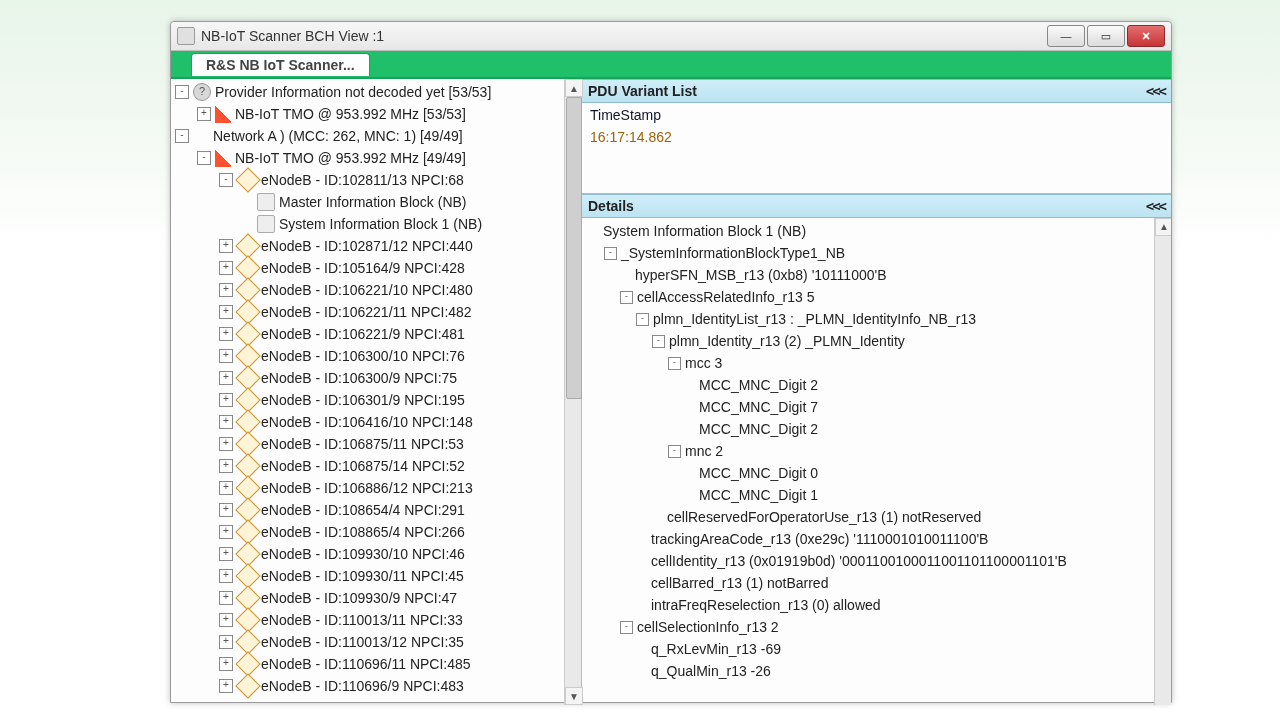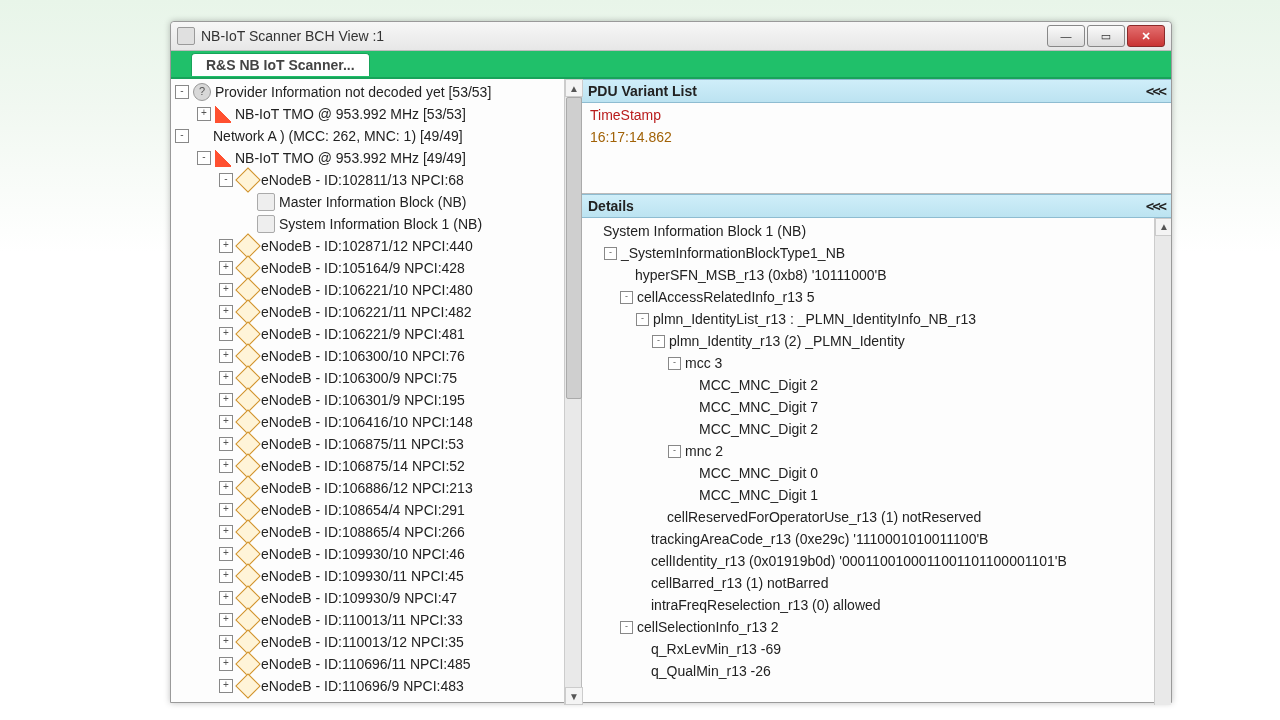--- a/index.html
+++ b/index.html
@@ -31,21 +31,21 @@
 .ic-blk{background:#eee;border:1px solid #aaa;border-radius:2px;}
 .indent0{padding-left:0;}
 .indent1{padding-left:22px;}
 .indent2{padding-left:44px;}
 .indent3{padding-left:66px;}
 .rightpane{flex:1;display:flex;flex-direction:column;}
 .panehdr{height:22px;background:linear-gradient(#cfeef9,#bce3f1);border-top:1px solid #8ebcd1;border-bottom:1px solid #8ebcd1;display:flex;align-items:center;padding:0 6px;font-weight:bold;color:#222;}
 .panehdr .title{flex:1;}
 .panehdr .coll{font-family:monospace;letter-spacing:-2px;cursor:pointer;}
 .pdu-body{height:82px;padding:4px 8px;border-bottom:1px solid #bbb;overflow:hidden;}
-.pdu-body .col{color:#b91c1c;margin-bottom:6px;}
+.pdu-body .col{color:#0f172a;margin-bottom:6px;}
 .pdu-body .val{color:#a16207;}
 .details-body{flex:1;position:relative;display:flex;overflow:hidden;}
 .dtree{flex:1;padding:2px 6px;overflow:hidden;}
 .rscroll{width:16px;background:#e9e9e9;border-left:1px solid #ccc;position:relative;}
 .rscroll .arrow{position:absolute;left:0;width:16px;height:16px;text-align:center;font-size:10px;line-height:16px;color:#555;background:#f4f4f4;border:1px solid #ccc;}
 .rscroll .up{top:0;}
 .dnode{height:22px;display:flex;align-items:center;color:#222;white-space:nowrap;}
 .dnode .exp{width:11px;height:11px;border:1px solid #888;margin-right:4px;font-size:9px;line-height:9px;text-align:center;background:#fff;color:#555;cursor:pointer;flex-shrink:0;}
 .dnode .noexp{width:11px;margin-right:4px;flex-shrink:0;}
 .di0{padding-left:0;}

